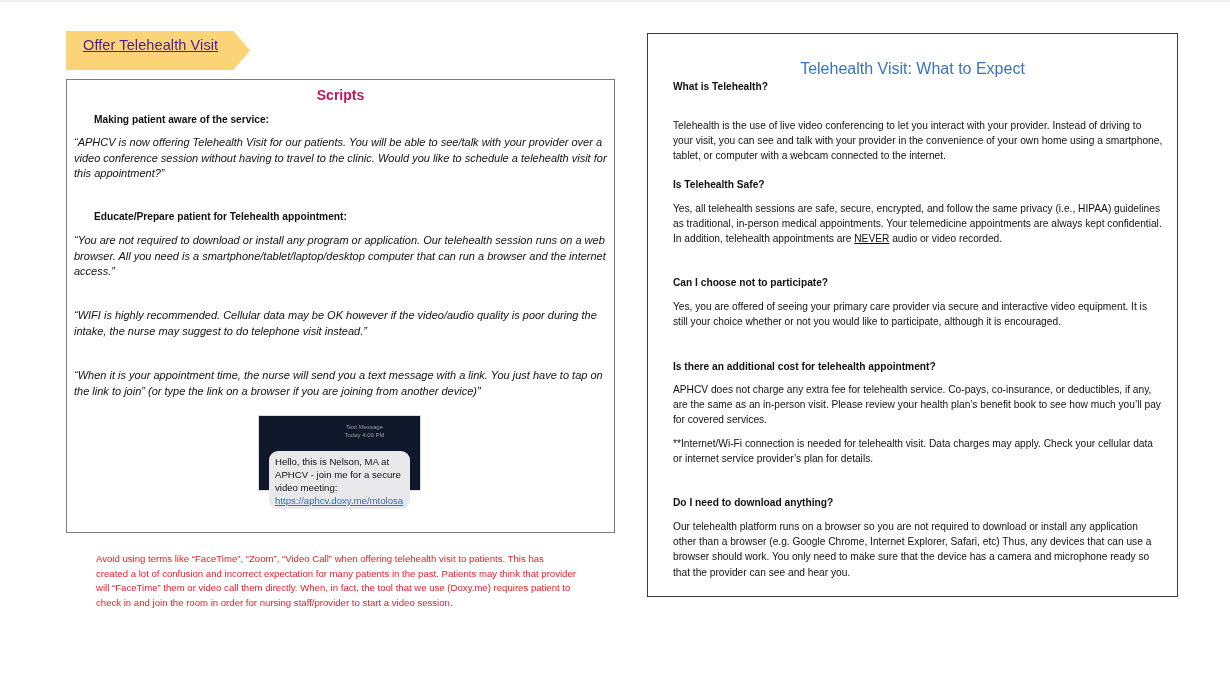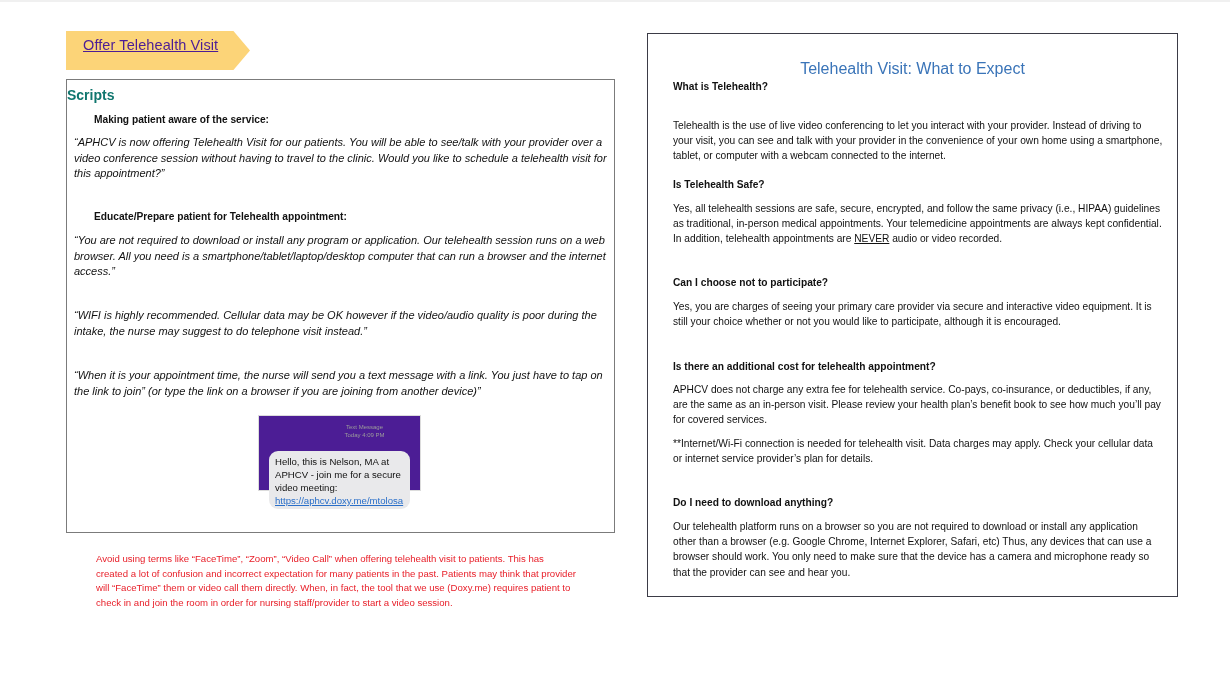--- a/index.html
+++ b/index.html
@@ -18,30 +18,30 @@
       letter-spacing: 0.1px;
       text-decoration: underline;
     }
 
     
     .scripts-box {
       position: absolute; left: 66px; top: 79px; width: 549px; height: 454px;
       border: 1px solid #7b7b7b;
     }
     .scripts-title {
-      position: absolute; left: 0; width: 100%; top: 7px; 
-      font-weight: bold; font-size: 14px; color: #0f766e;
+      position: absolute; left: 0; width: 100%; top: 7px; text-align: center;
+      font-weight: bold; font-size: 14px; color: #be185d;
     }
     .s-head { position: absolute; left: 7px; font-weight: bold; font-size: 10.2px; color: #111; margin-left: 20px; }
     .s-para { position: absolute; left: 7px; width: 534px; font-style: italic; font-size: 11px; line-height: 15.5px; color: #111; }
 
     
     .sms {
       position: absolute; left: 258px; top: 415px; width: 163px; height: 76px;
-      background: #4c1d95; border: 1px solid #dcdcdc;
+      background: #0f172a; border: 1px solid #dcdcdc;
     }
     .sms-meta { position: absolute; left: 0; width: 100%; top: 7px; text-align: center; font-size: 6px; color: #9b9b9b; line-height: 8px; padding-left: 50px; }
     .sms-bubble {
       position: absolute; left: 10px; top: 35px; width: 141px; height: 58px;
       background: #e9e9eb; border-radius: 9px;
       padding: 4px 6px; font-size: 9.6px; line-height: 13px; color: #111;
     }
     .sms-link { color: #2a6fc9; text-decoration: underline; }
 
     .warning {
@@ -95,21 +95,21 @@
 <div class="expect-box">
   <div class="expect-title">Telehealth Visit: What to Expect</div>
 
   <div class="e-head" style="top:47px;">What is Telehealth?</div>
   <div class="e-para" style="top:84px;">Telehealth is the use of live video conferencing to let you interact with your provider. Instead of driving to your visit, you can see and talk with your provider in the convenience of your own home using a smartphone, tablet, or computer with a webcam connected to the internet.</div>
 
   <div class="e-head" style="top:145px;text-align:right;">Is Telehealth Safe?</div>
   <div class="e-para" style="top:167px;"><span>Yes, all telehealth sessions are safe, secure, encrypted, and follow the same privacy (i.e., HIPAA) guidelines as traditional, in-person medical appointments. Your telemedicine appointments are always kept confidential. In addition, telehealth appointments are </span><span class="never">NEVER</span><span> audio or video recorded.</span></div>
 
   <div class="e-head" style="top:243px;">Can I choose not to participate?</div>
-  <div class="e-para" style="top:265px;">Yes, you are charges of seeing your primary care provider via secure and interactive video equipment. It is still your choice whether or not you would like to participate, although it is encouraged.</div>
+  <div class="e-para" style="top:265px;">Yes, you are offered of seeing your primary care provider via secure and interactive video equipment. It is still your choice whether or not you would like to participate, although it is encouraged.</div>
 
   <div class="e-head" style="top:327px;">Is there an additional cost for telehealth appointment?</div>
   <div class="e-para" style="top:348px;">APHCV does not charge any extra fee for telehealth service. Co-pays, co-insurance, or deductibles, if any, are the same as an in-person visit. Please review your health plan’s benefit book to see how much you’ll pay for covered services.</div>
   <div class="e-para" style="top:402px;">**Internet/Wi-Fi connection is needed for telehealth visit. Data charges may apply. Check your cellular data or internet service provider’s plan for details.</div>
 
   <div class="e-head" style="top:463px;">Do I need to download anything?</div>
   <div class="e-para" style="top:485px;">Our telehealth platform runs on a browser so you are not required to download or install any application other than a browser (e.g. Google Chrome, Internet Explorer, Safari, etc) Thus, any devices that can use a browser should work. You only need to make sure that the device has a camera and microphone ready so that the provider can see and hear you.</div>
 </div>
 
 </body></html>

